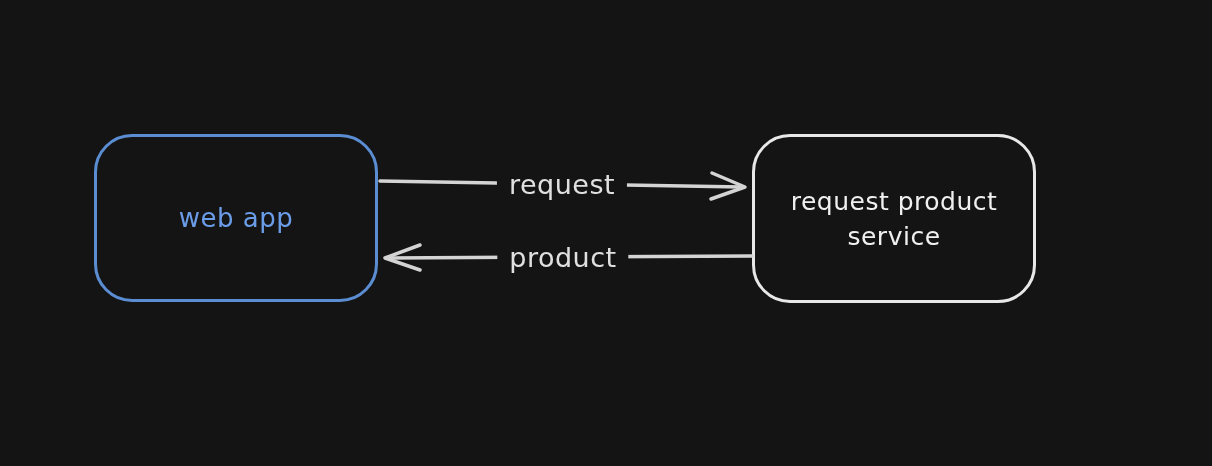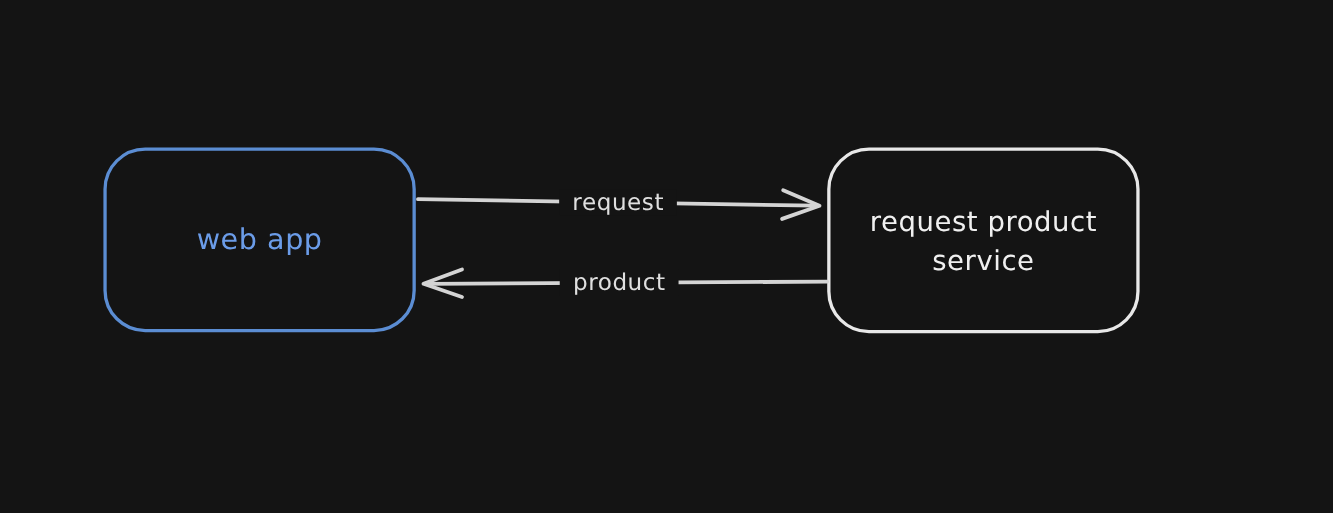--- a/index.html
+++ b/index.html
@@ -59,21 +59,21 @@
     fill:none;
     stroke-linecap:round;
     stroke-linejoin:round;
     pointer-events:stroke;
   }
   .edge-label{
     position:absolute;
     transform:translate(-50%,-50%);
     background:var(--bg);
     color:var(--edge-label);
-    font-size:21px;
+    font-size:27px;
     letter-spacing:0.5px;
     padding:0 12px;
     white-space:nowrap;
     user-select:none;
   }
   .edge-label-request{left:562px;top:184px;}
   .edge-label-response{left:563px;top:257px;}
 </style>
 </head>
 <body>

